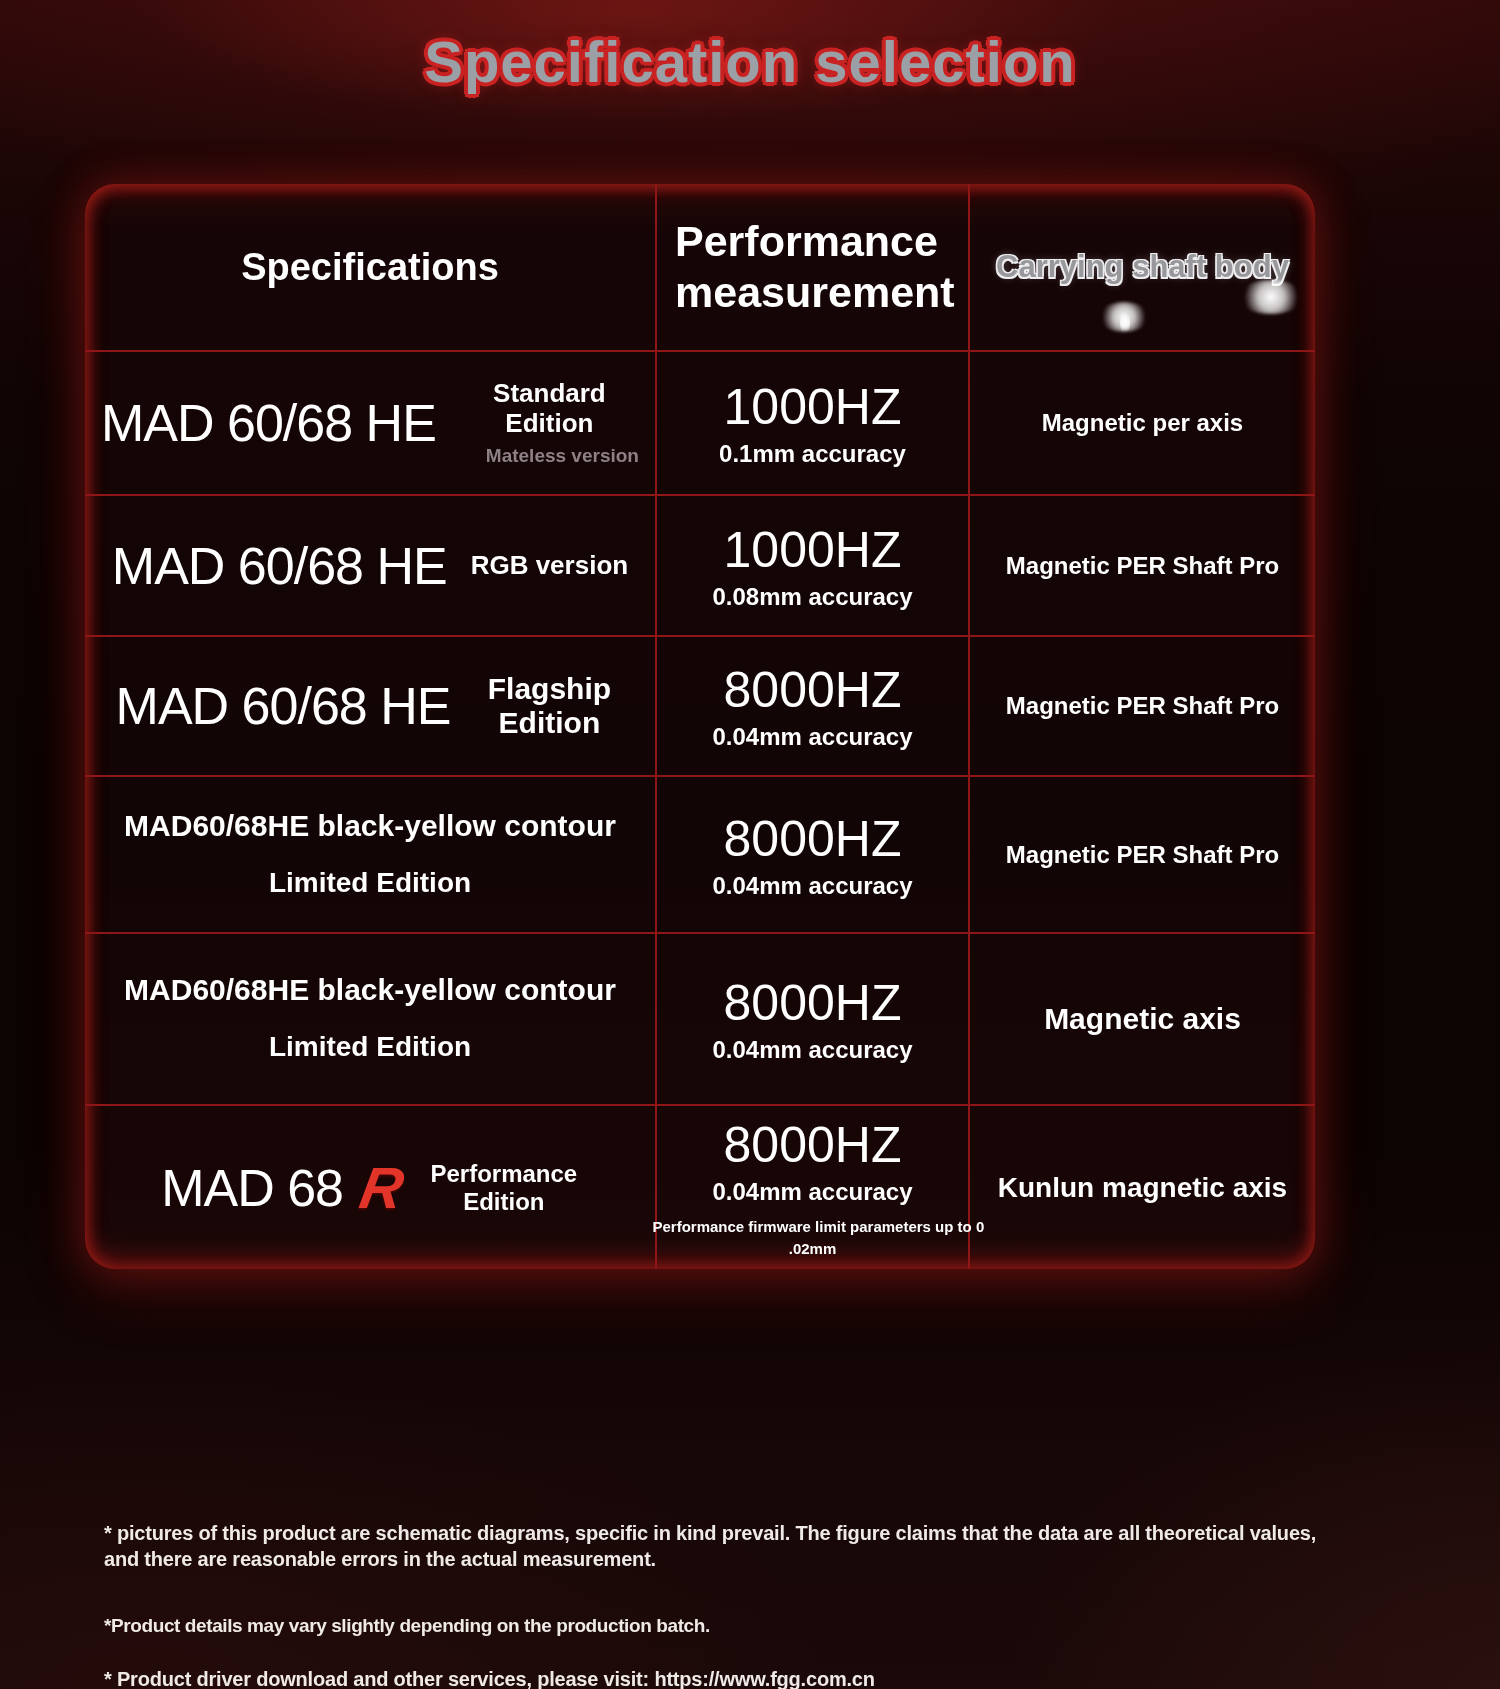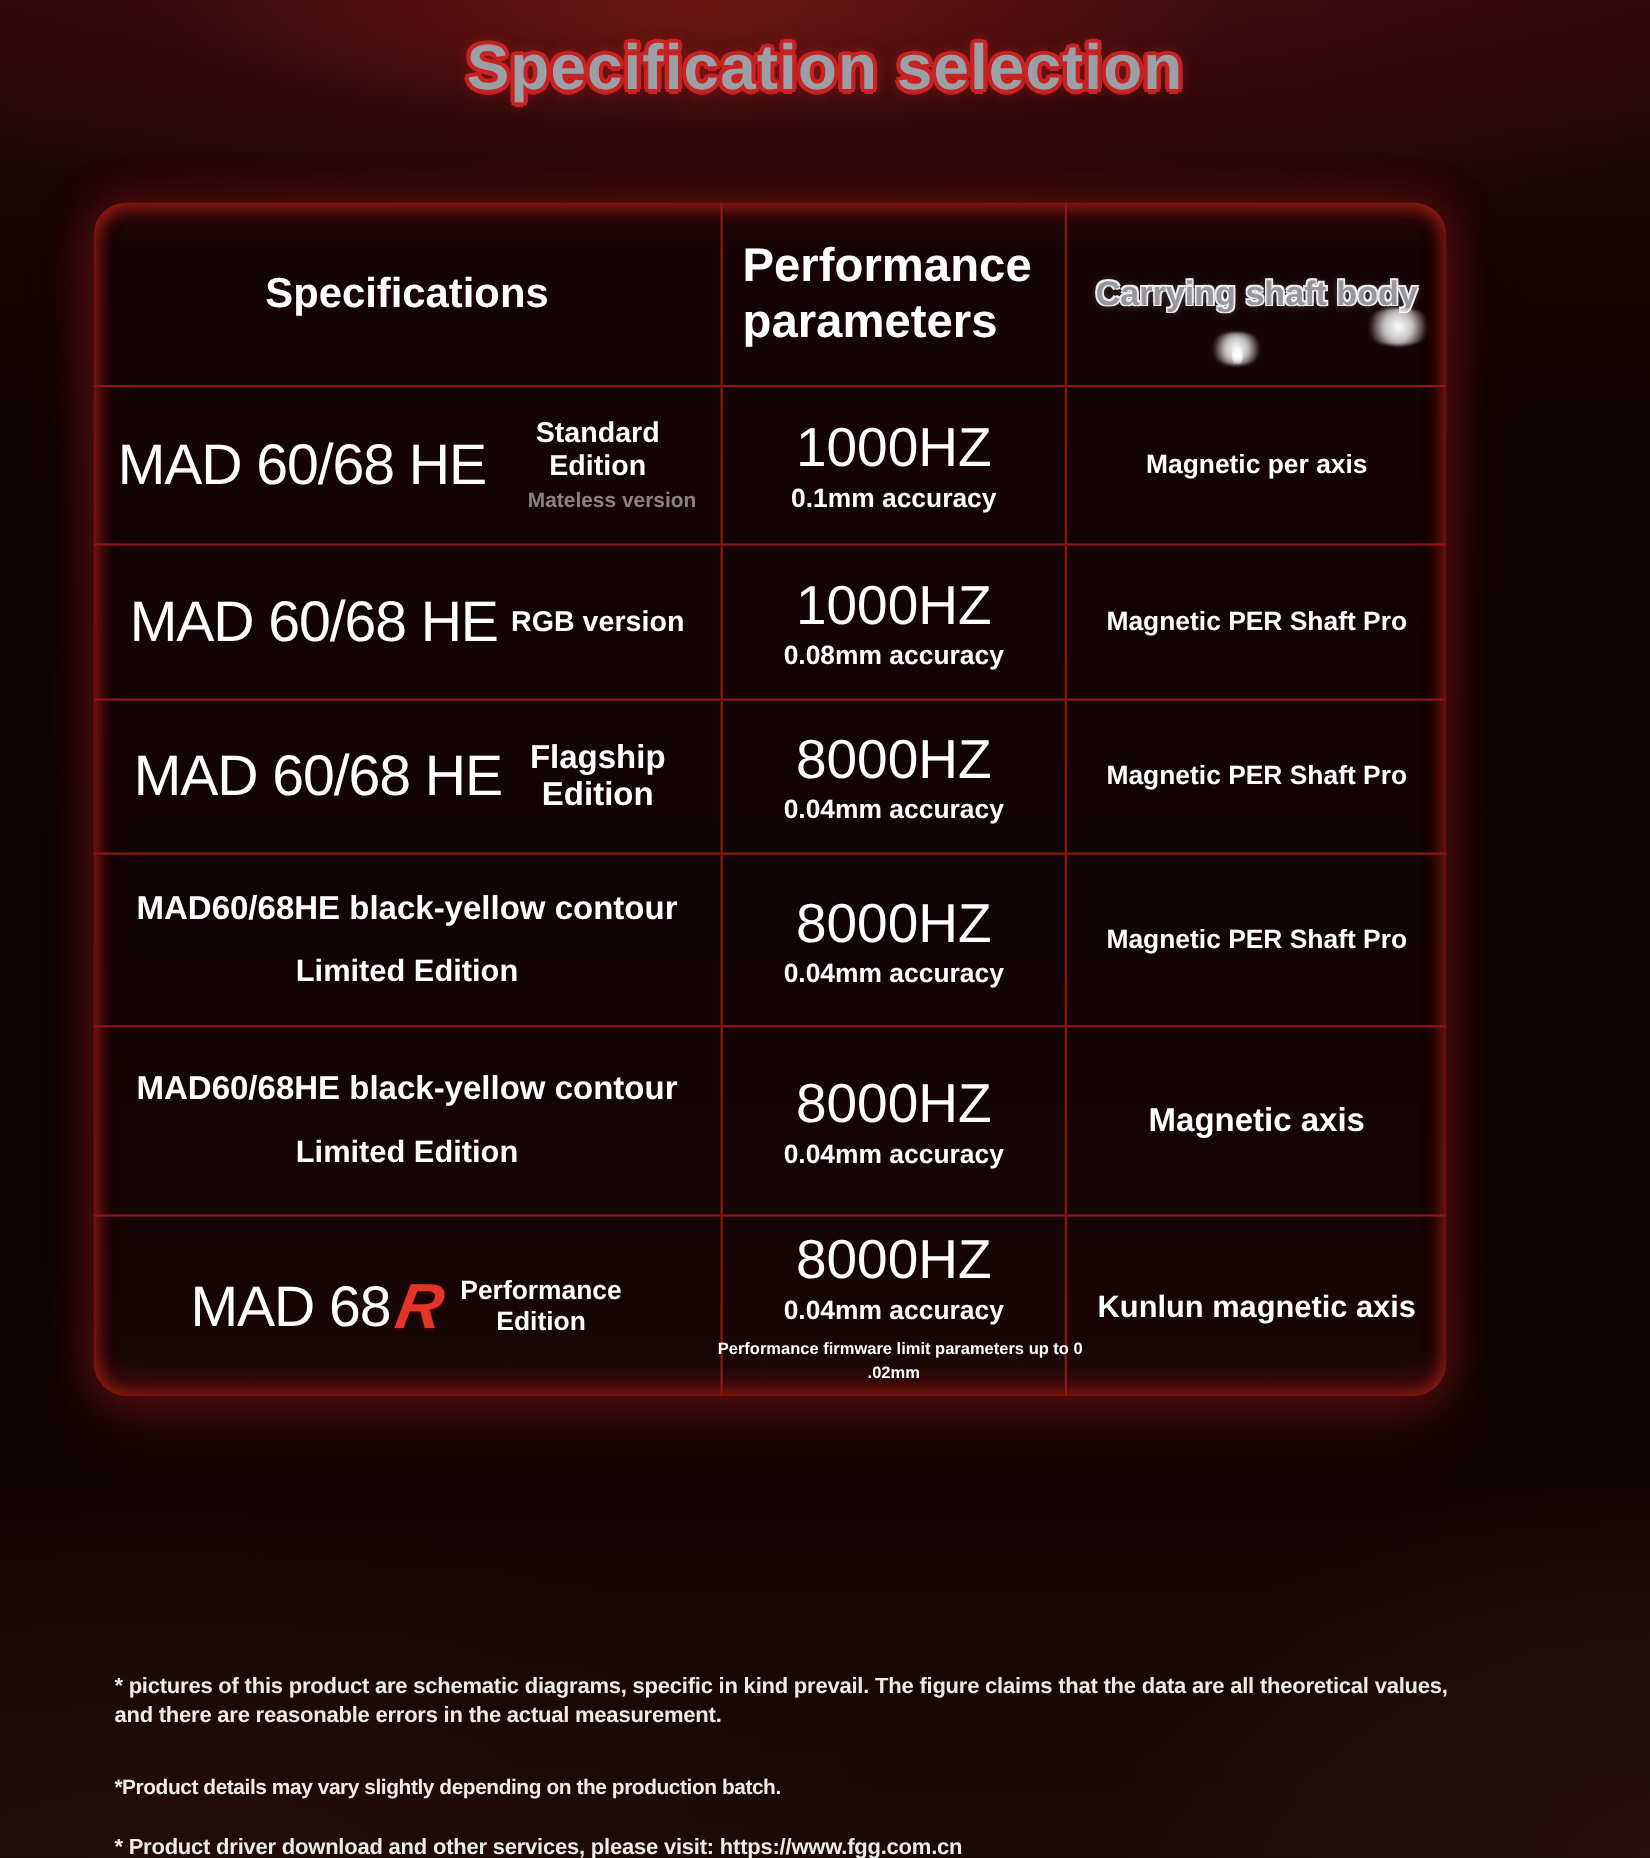--- a/index.html
+++ b/index.html
@@ -75,21 +75,21 @@
        0 0 8px rgba(255,255,255,.35);
   }
   .sparkle{position:absolute;border-radius:50%;
     background:radial-gradient(circle,#ffffff 0%,rgba(255,255,255,.75) 35%,rgba(255,255,255,0) 72%);
     filter:blur(1.5px);pointer-events:none;}
   .sp1{width:52px;height:30px;left:128px;top:118px;}
   .sp2{width:66px;height:34px;left:268px;top:96px;}
   .sp3{width:10px;height:22px;left:150px;top:128px;filter:blur(.5px);}
 
   
-  .name-row{display:flex;flex-direction:row;align-items:center;justify-content:center;gap:12px;}
+  .name-row{display:flex;flex-direction:row;align-items:center;justify-content:center;gap:24px;}
   .big-name{font-size:52px;font-weight:400;letter-spacing:-1px;white-space:nowrap;}
   .ed-stack{display:flex;flex-direction:column;align-items:center;gap:6px;}
   .ed-label{font-size:26px;font-weight:700;line-height:1.15;}
   .ed-wrap{max-width:132px;}
   .ed-flag{font-size:30px;max-width:150px;}
   .ed-note{font-size:19px;font-weight:700;color:#8d8186;white-space:nowrap;margin-left:26px;}
   .stacked-name{font-size:30px;font-weight:700;line-height:1;}
   .stacked-ed{font-size:28px;font-weight:700;margin-top:26px;}
   .r-logo{
     font-size:58px;font-weight:700;font-style:italic;
@@ -123,21 +123,21 @@
 </head>
 <body>
 
 <div class="page">
 
   <div class="page-title">Specification selection</div>
 
   <div class="spec-table">
 
     <div class="cell hdr-spec">Specifications</div>
-    <div class="cell hdr-perf">Performance parameters</div>
+    <div class="cell hdr-perf">Performance measurement</div>
     <div class="cell last-col hdr-shaft">
       <span>Carrying shaft body</span>
       <span class="sparkle sp1"></span>
       <span class="sparkle sp2"></span>
       <span class="sparkle sp3"></span>
     </div>
 
     <div class="cell">
       <div class="name-row">
         <span class="big-name">MAD 60/68 HE</span>

